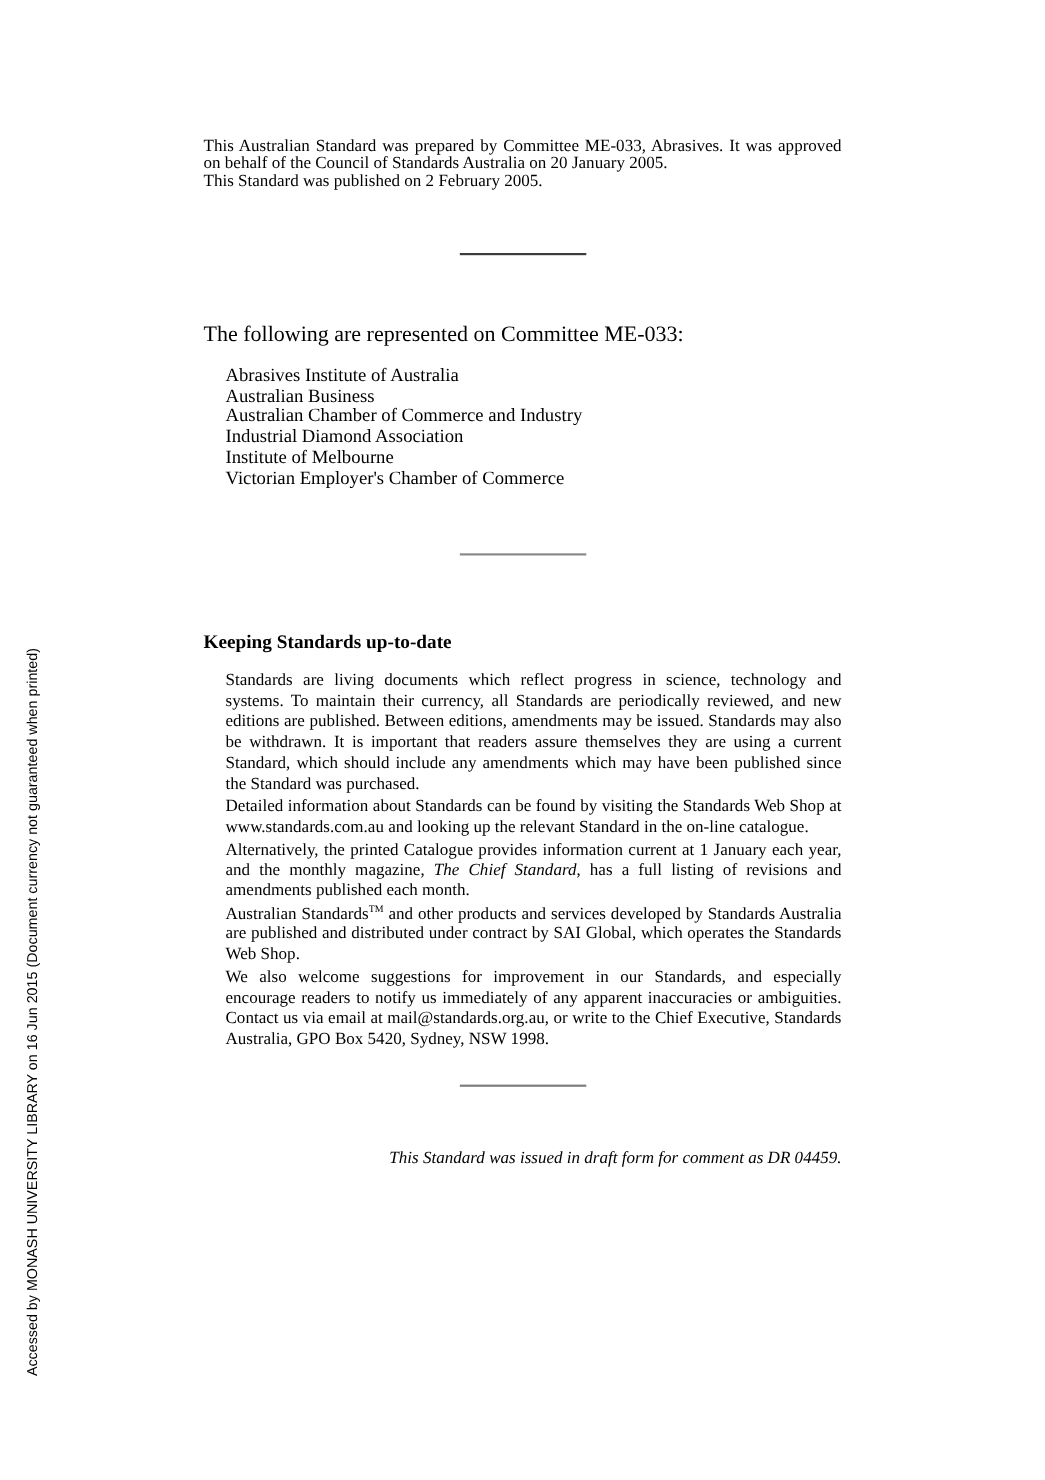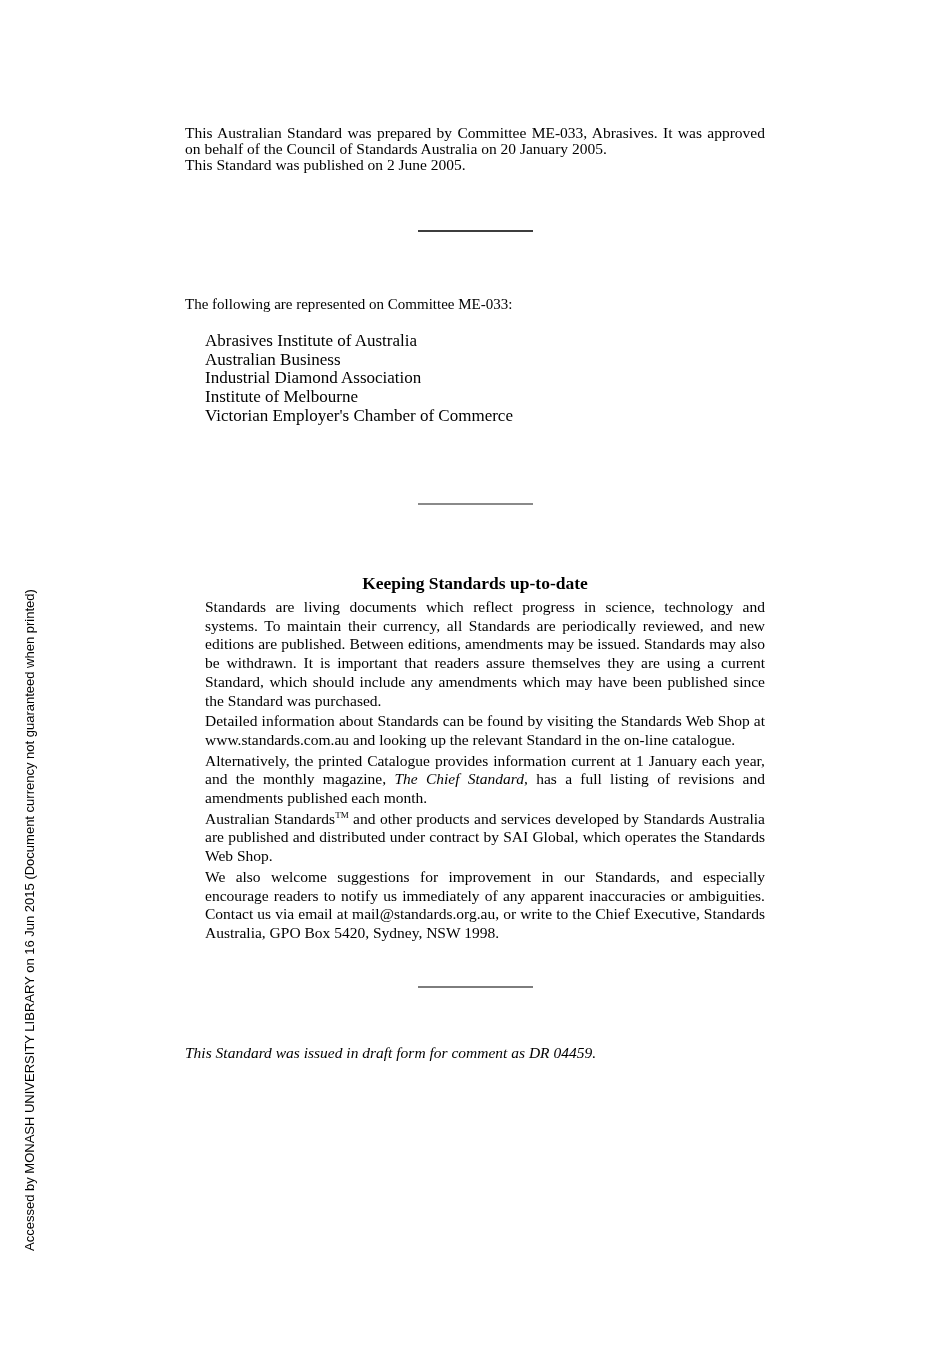--- a/index.html
+++ b/index.html
@@ -13,37 +13,37 @@
     font-family: "Liberation Serif", serif;
     overflow: hidden;
   }
   .col { position: absolute; left: 185px; width: 580px; }
   .intro { top: 125px; font-size: 15.5px; line-height: 15.8px; }
   .intro .justified { text-align: justify; }
   .rule { position: absolute; left: 418px; width: 115px; }
   .rule-1 { top: 230px; height: 2px; background: #3d3d3d; }
   .rule-2 { top: 503px; height: 2px; background: #8a8a8a; }
   .rule-3 { top: 986px; height: 2px; background: #7d7d7d; }
-  .committee-intro { top: 295px; font-size: 15px; line-height: 19px; }
+  .committee-intro { top: 295px; font-size: 20px; line-height: 19px; }
   .committee-list { position: absolute; left: 205px; width: 560px; top: 332px;
     font-size: 17px; line-height: 18.7px; list-style: none; }
   .keeping { top: 573px; }
   .keeping-heading {
-    font-size: 17.5px; font-weight: bold; text-align: center;
-    line-height: 20px; margin-bottom: 5px;
+    font-size: 17.5px; font-weight: bold; 
+    line-height: 20px; margin-bottom: 17px;
   }
   .keeping p {
     font-size: 15.5px; line-height: 18.7px; text-align: justify;
     margin-bottom: 2px;
     margin-left: 20px;
   }
   .keeping p .italic { font-style: italic; }
   .keeping p sup { font-size: 9px; line-height: 0; vertical-align: super; }
   .footer-note {
-    top: 1043px; text-align: left; font-style: italic;
+    top: 1043px; text-align: right; font-style: italic;
     font-size: 15.5px; line-height: 19px;
   }
   .watermark {
     position: absolute;
     left: 22px;
     top: 1251px;
     transform: rotate(-90deg);
     transform-origin: 0 0;
     white-space: nowrap;
     font-family: "Liberation Sans", sans-serif;
@@ -51,30 +51,31 @@
     color: #000000;
   }
 </style>
 </head>
 <body>
 
 <div class="page">
 
   <div class="col intro">
     <p class="justified">This Australian Standard was prepared by Committee ME-033, Abrasives. It was approved on behalf of the Council of Standards Australia on 20 January 2005.</p>
-    <p>This Standard was published on 2 June 2005.</p>
+    <p>This Standard was published on 2 February 2005.</p>
   </div>
 
   <div class="rule rule-1"></div>
 
   <div class="col committee-intro">The following are represented on Committee ME-033:</div>
 
   <ul class="committee-list">
     <li>Abrasives Institute of Australia</li>
     <li>Australian Business</li>
+    <li>Australian Chamber of Commerce and Industry</li>
     <li>Industrial Diamond Association</li>
     <li>Institute of Melbourne</li>
     <li>Victorian Employer's Chamber of Commerce</li>
   </ul>
 
   <div class="rule rule-2"></div>
 
   <div class="col keeping">
     <div class="keeping-heading">Keeping Standards up-to-date</div>
     <p>Standards are living documents which reflect progress in science, technology and systems. To maintain their currency, all Standards are periodically reviewed, and new editions are published. Between editions, amendments may be issued. Standards may also be withdrawn. It is important that readers assure themselves they are using a current Standard, which should include any amendments which may have been published since the Standard was purchased.</p>

